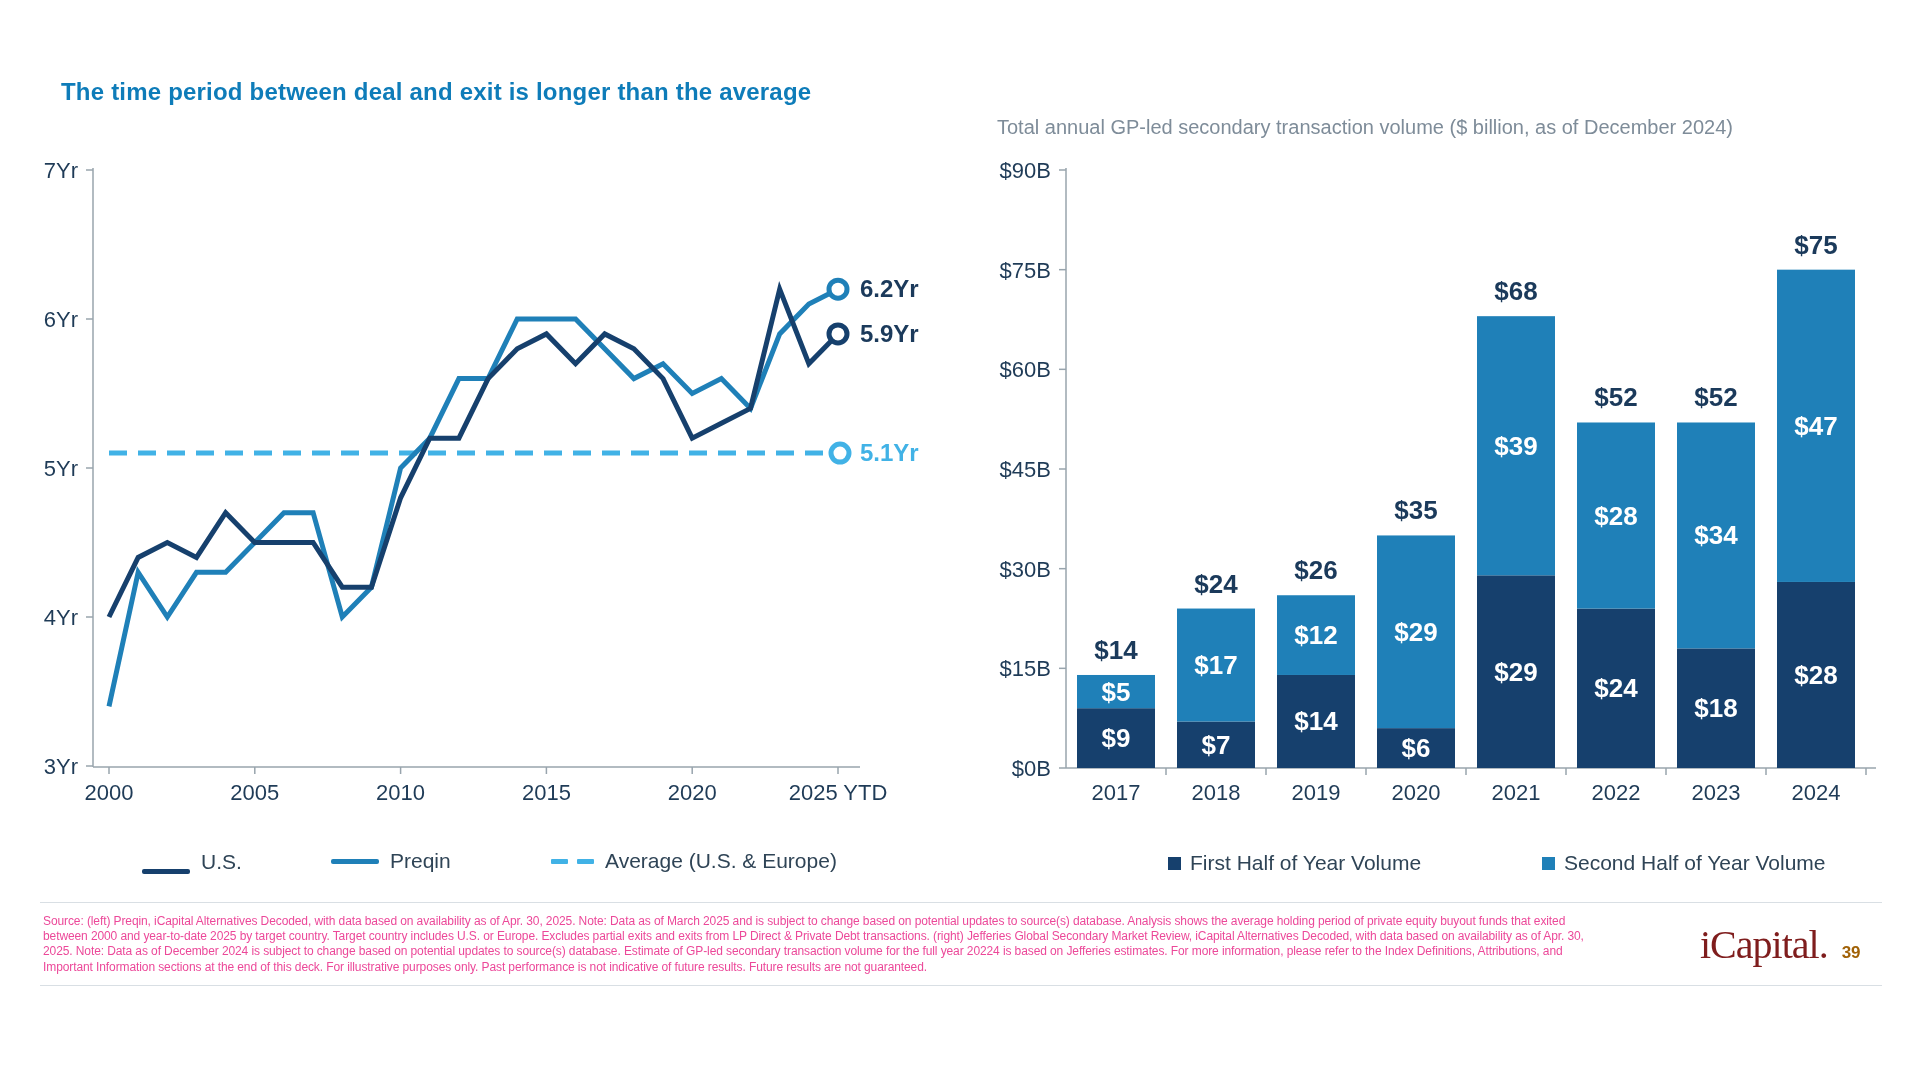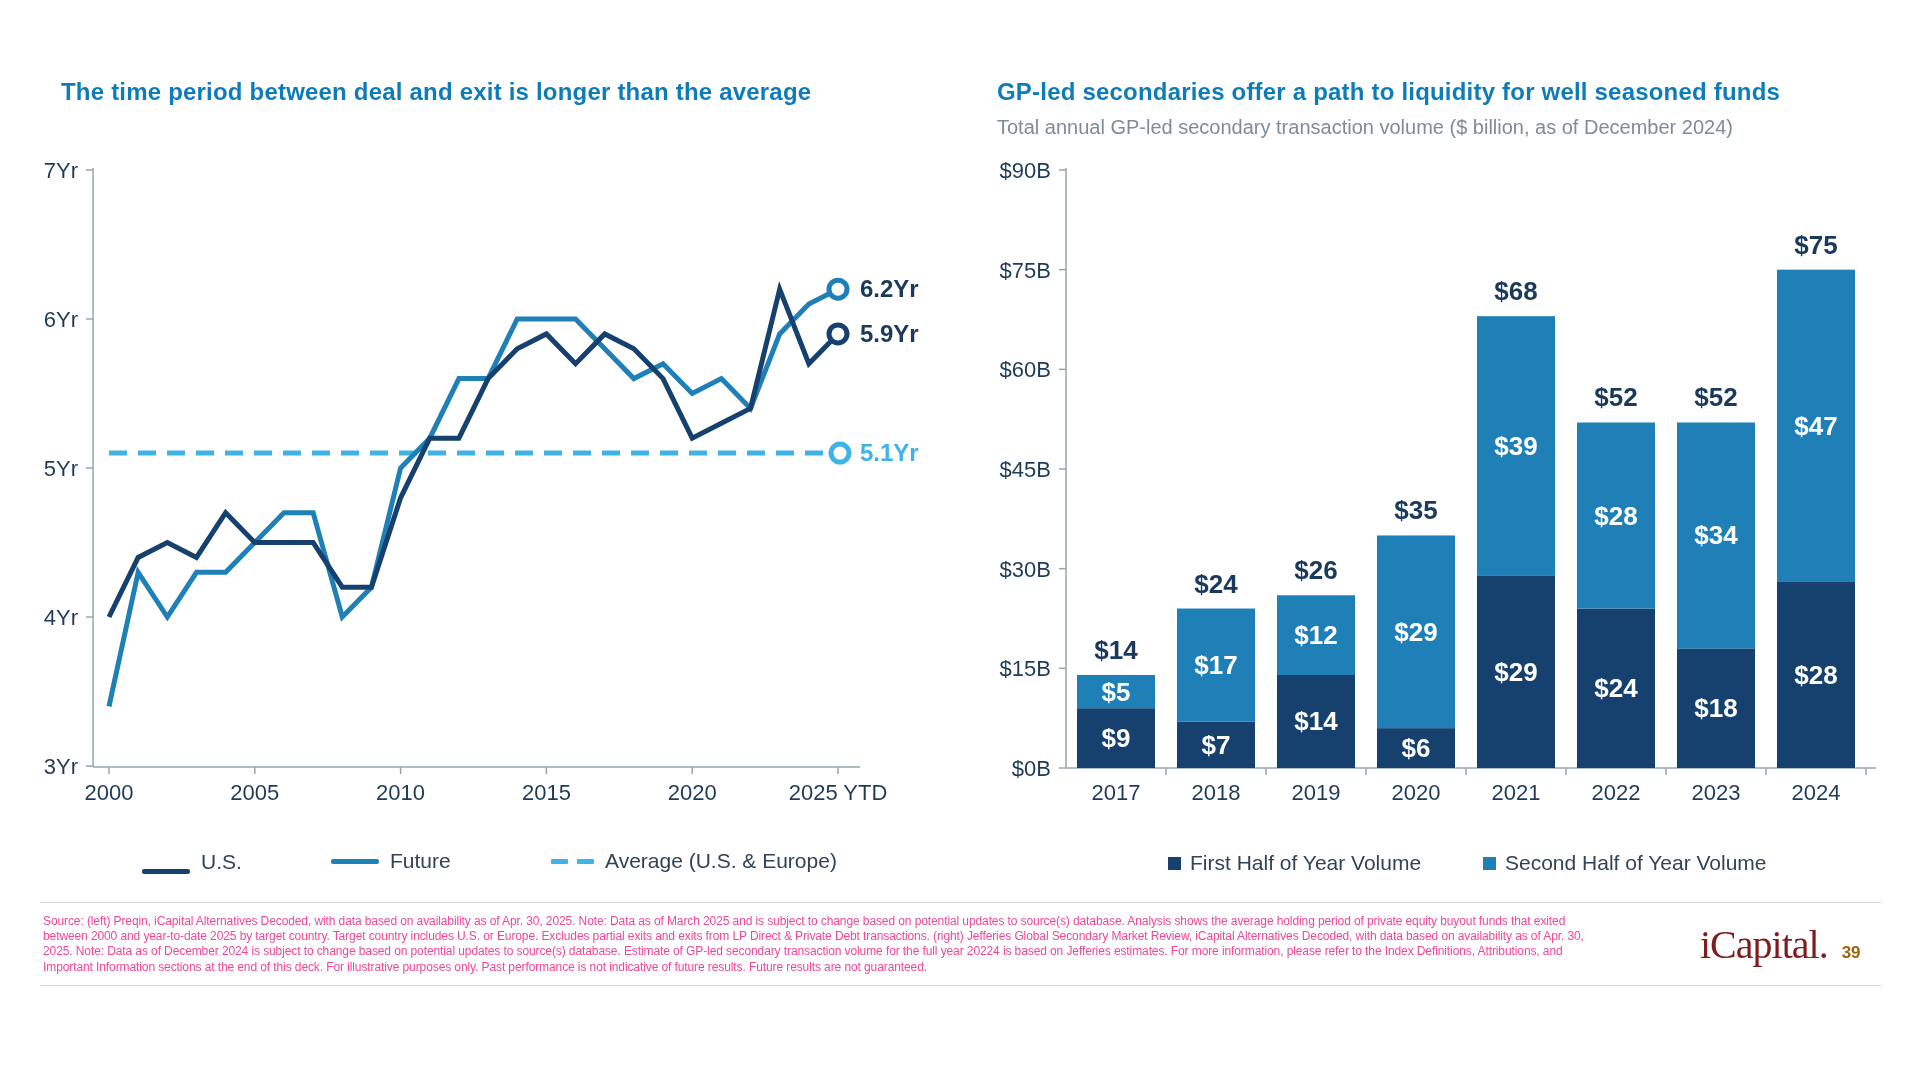--- a/index.html
+++ b/index.html
@@ -70,31 +70,30 @@
       <circle cx="840" cy="453.1000000000001" r="9" fill="#fff" stroke="#41B2E6" stroke-width="5"></circle>
       <text x="860" y="461.1000000000001" class="end-label-avg">5.1Yr</text>
     </svg>
 
   <div class="legend-item" style="left:142px;align-items:flex-end;">
     <span class="swatch-line" id="sw-us" style="background: rgb(22, 64, 109);"></span>
     <span class="legend-label">U.S.</span>
   </div>
   <div class="legend-item" style="left:331px;">
     <span class="swatch-line" id="sw-eu" style="background: rgb(31, 128, 184);"></span>
-    <span class="legend-label">Future</span>
+    <span class="legend-label">Preqin</span>
   </div>
   <div class="legend-item" style="left:551px;">
     <span class="swatch-dashes" id="sw-avg">
         <span style="background: rgb(65, 178, 230);"></span>
         <span style="background: rgb(65, 178, 230);"></span>
       </span>
     <span class="legend-label">Average (U.S. &amp; Europe)</span>
   </div>
 
-  <div class="chart-title" style="left:997px;">GP-led secondaries offer a path to liquidity for well seasoned funds</div>
   <div class="chart-subtitle" style="left:997px;">Total annual GP-led secondary transaction volume ($ billion, as of December 2024)</div>
   <svg id="right-chart-svg" class="chart-svg" style="left:960px;" width="960" height="820" viewBox="960 0 960 820">
       <line x1="1066" y1="168" x2="1066" y2="768" stroke="#98A4AD" stroke-width="1.5"></line>
       <line x1="1066" y1="768" x2="1876" y2="768" stroke="#98A4AD" stroke-width="1.5"></line>
       <line x1="1059" y1="768" x2="1066" y2="768" stroke="#98A4AD" stroke-width="1.5"></line>
       <text x="1051" y="776" text-anchor="end" class="tick-label">$0B</text>
       <line x1="1059" y1="668.3333333333334" x2="1066" y2="668.3333333333334" stroke="#98A4AD" stroke-width="1.5"></line>
       <text x="1051" y="676.3333333333334" text-anchor="end" class="tick-label">$15B</text>
       <line x1="1059" y1="568.6666666666666" x2="1066" y2="568.6666666666666" stroke="#98A4AD" stroke-width="1.5"></line>
       <text x="1051" y="576.6666666666666" text-anchor="end" class="tick-label">$30B</text>
@@ -161,21 +160,21 @@
       <text x="1816" y="683.9777777777778" text-anchor="middle" class="bar-value">$28</text>
       <text x="1816" y="434.8111111111111" text-anchor="middle" class="bar-value">$47</text>
       <text x="1816" y="253.66666666666663" text-anchor="middle" class="bar-total">$75</text>
       <text x="1816" y="800" text-anchor="middle" class="tick-label">2024</text>
     </svg>
 
   <div class="legend-item sq" style="left:1168px;">
     <span class="swatch-square" id="sw-h1" style="background: rgb(22, 64, 109);"></span>
     <span class="legend-label">First Half of Year Volume</span>
   </div>
-  <div class="legend-item sq" style="left:1483px;">
+  <div class="legend-item sq" style="left:1542px;">
     <span class="swatch-square" id="sw-h2" style="background: rgb(31, 128, 184);"></span>
     <span class="legend-label">Second Half of Year Volume</span>
   </div>
 
   <div class="rule" style="top:902px;"></div>
   <div class="footer">
     <div>Source: (left) Preqin, iCapital Alternatives Decoded, with data based on availability as of Apr. 30, 2025. Note: Data as of March 2025 and is subject to change based on potential updates to source(s) database. Analysis shows the average holding period of private equity buyout funds that exited</div>
     <div>between 2000 and year-to-date 2025 by target country. Target country includes U.S. or Europe. Excludes partial exits and exits from LP Direct &amp; Private Debt transactions. (right) Jefferies Global Secondary Market Review, iCapital Alternatives Decoded, with data based on availability as of Apr. 30,</div>
     <div>2025. Note: Data as of December 2024 is subject to change based on potential updates to source(s) database. Estimate of GP-led secondary transaction volume for the full year 20224 is based on Jefferies estimates. For more information, please refer to the Index Definitions, Attributions, and</div>
     <div>Important Information sections at the end of this deck. For illustrative purposes only. Past performance is not indicative of future results. Future results are not guaranteed.</div>

